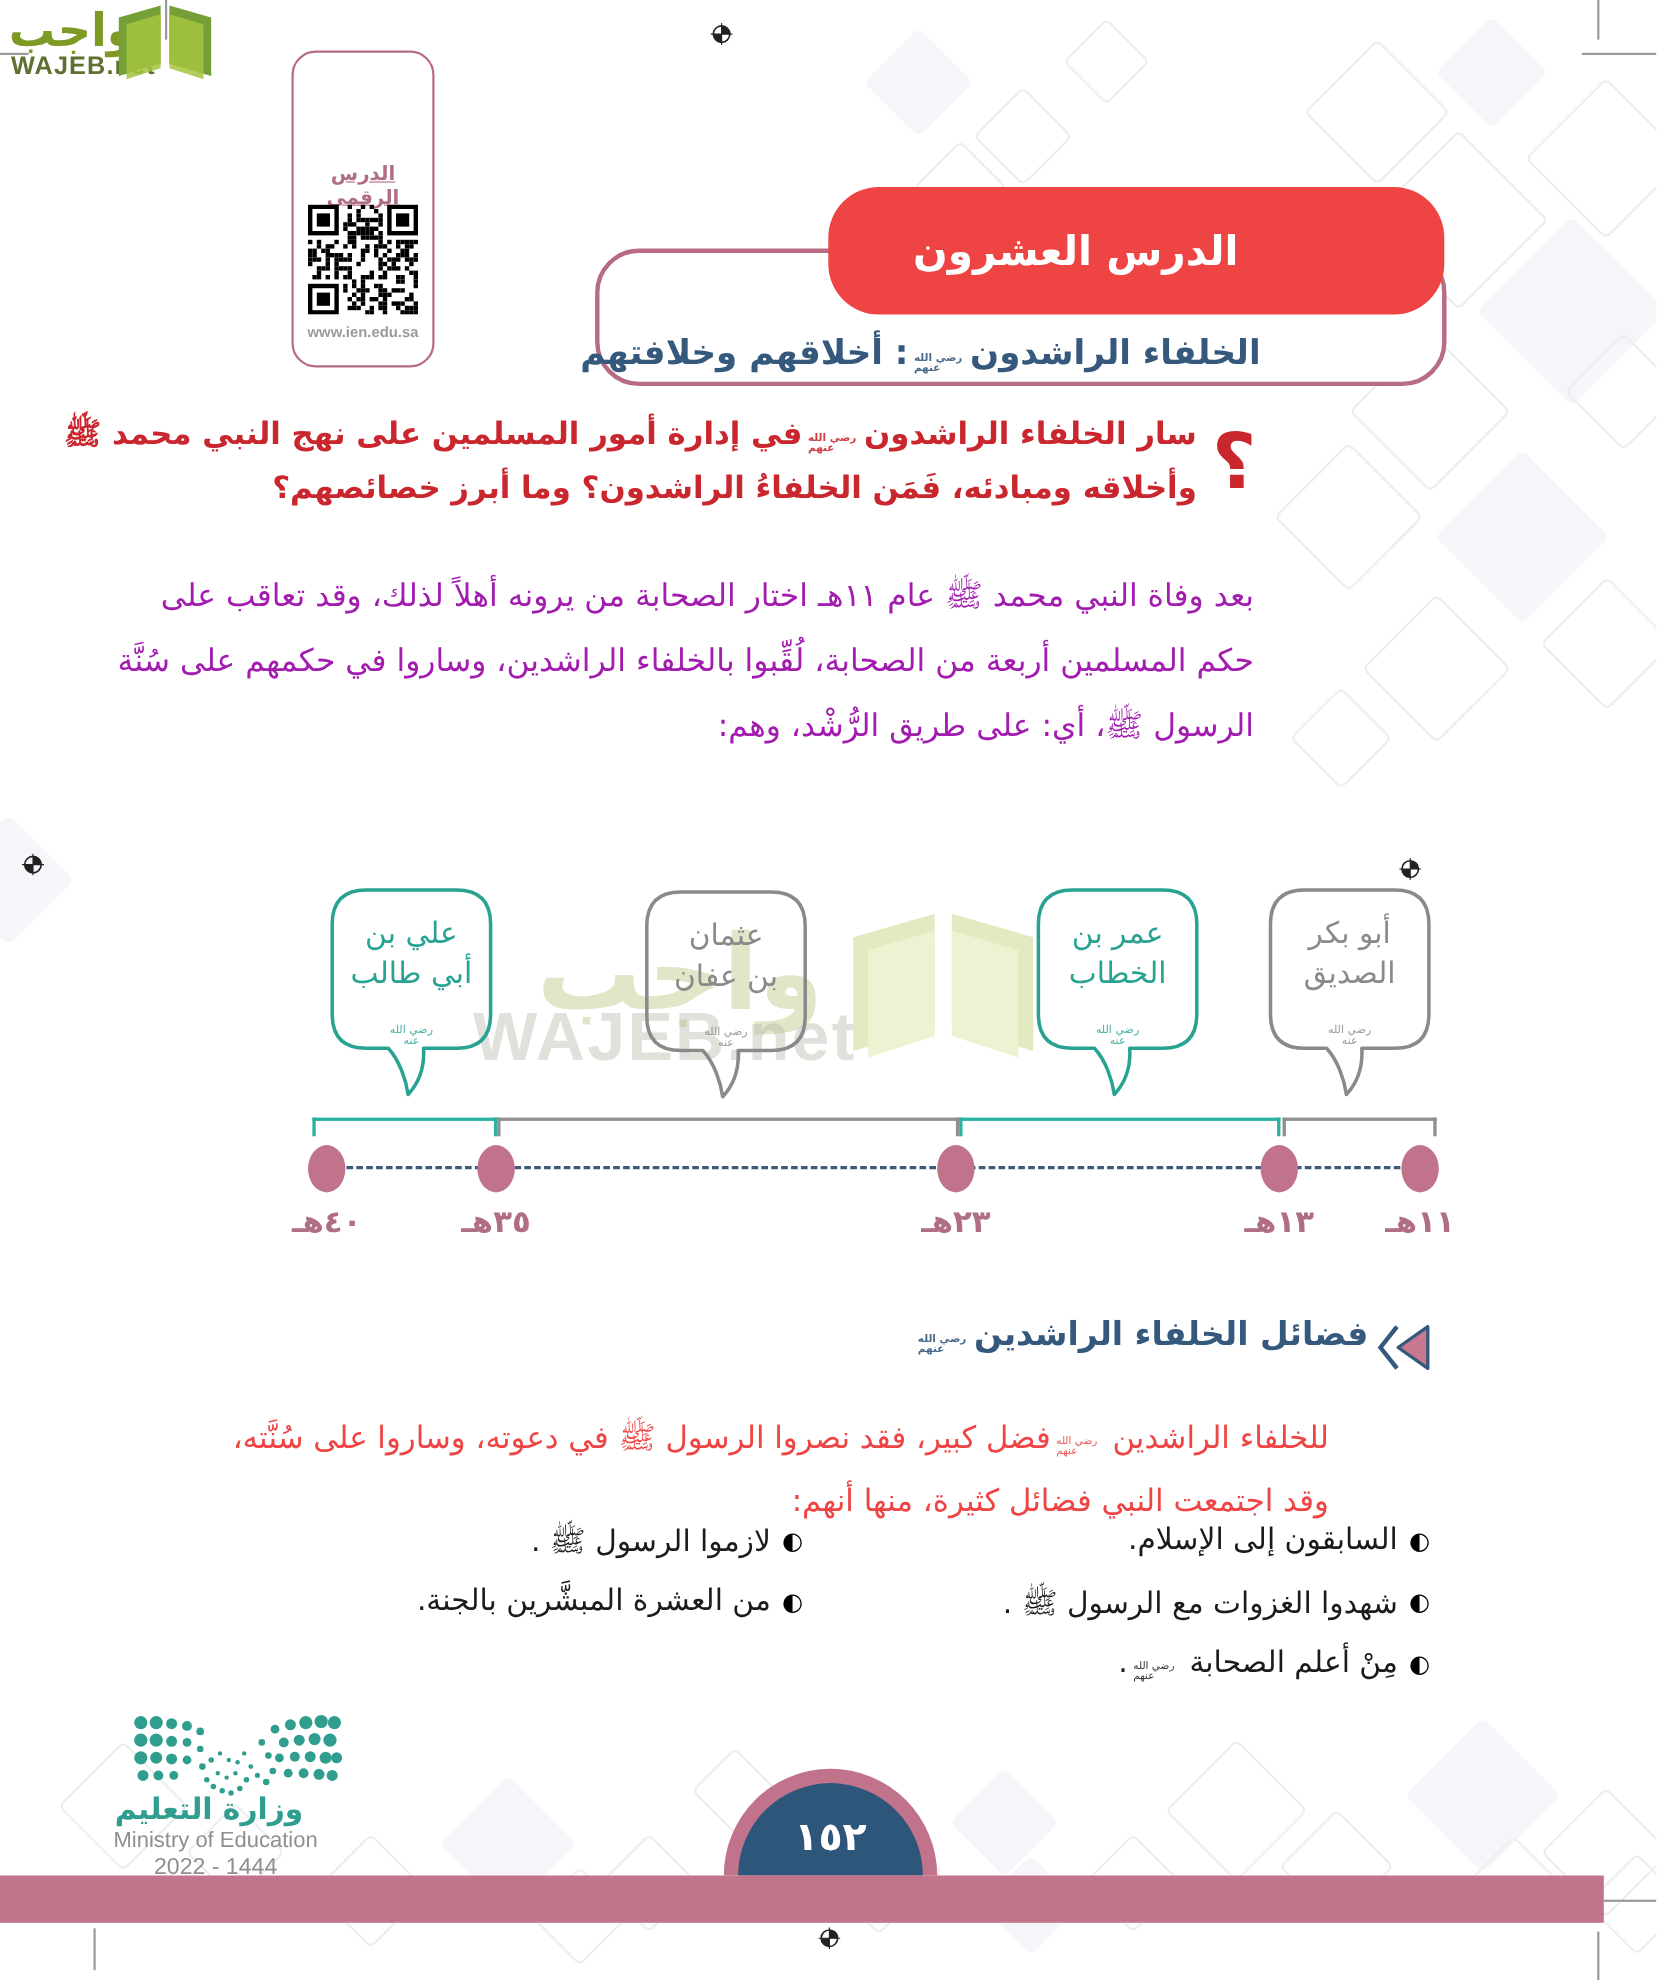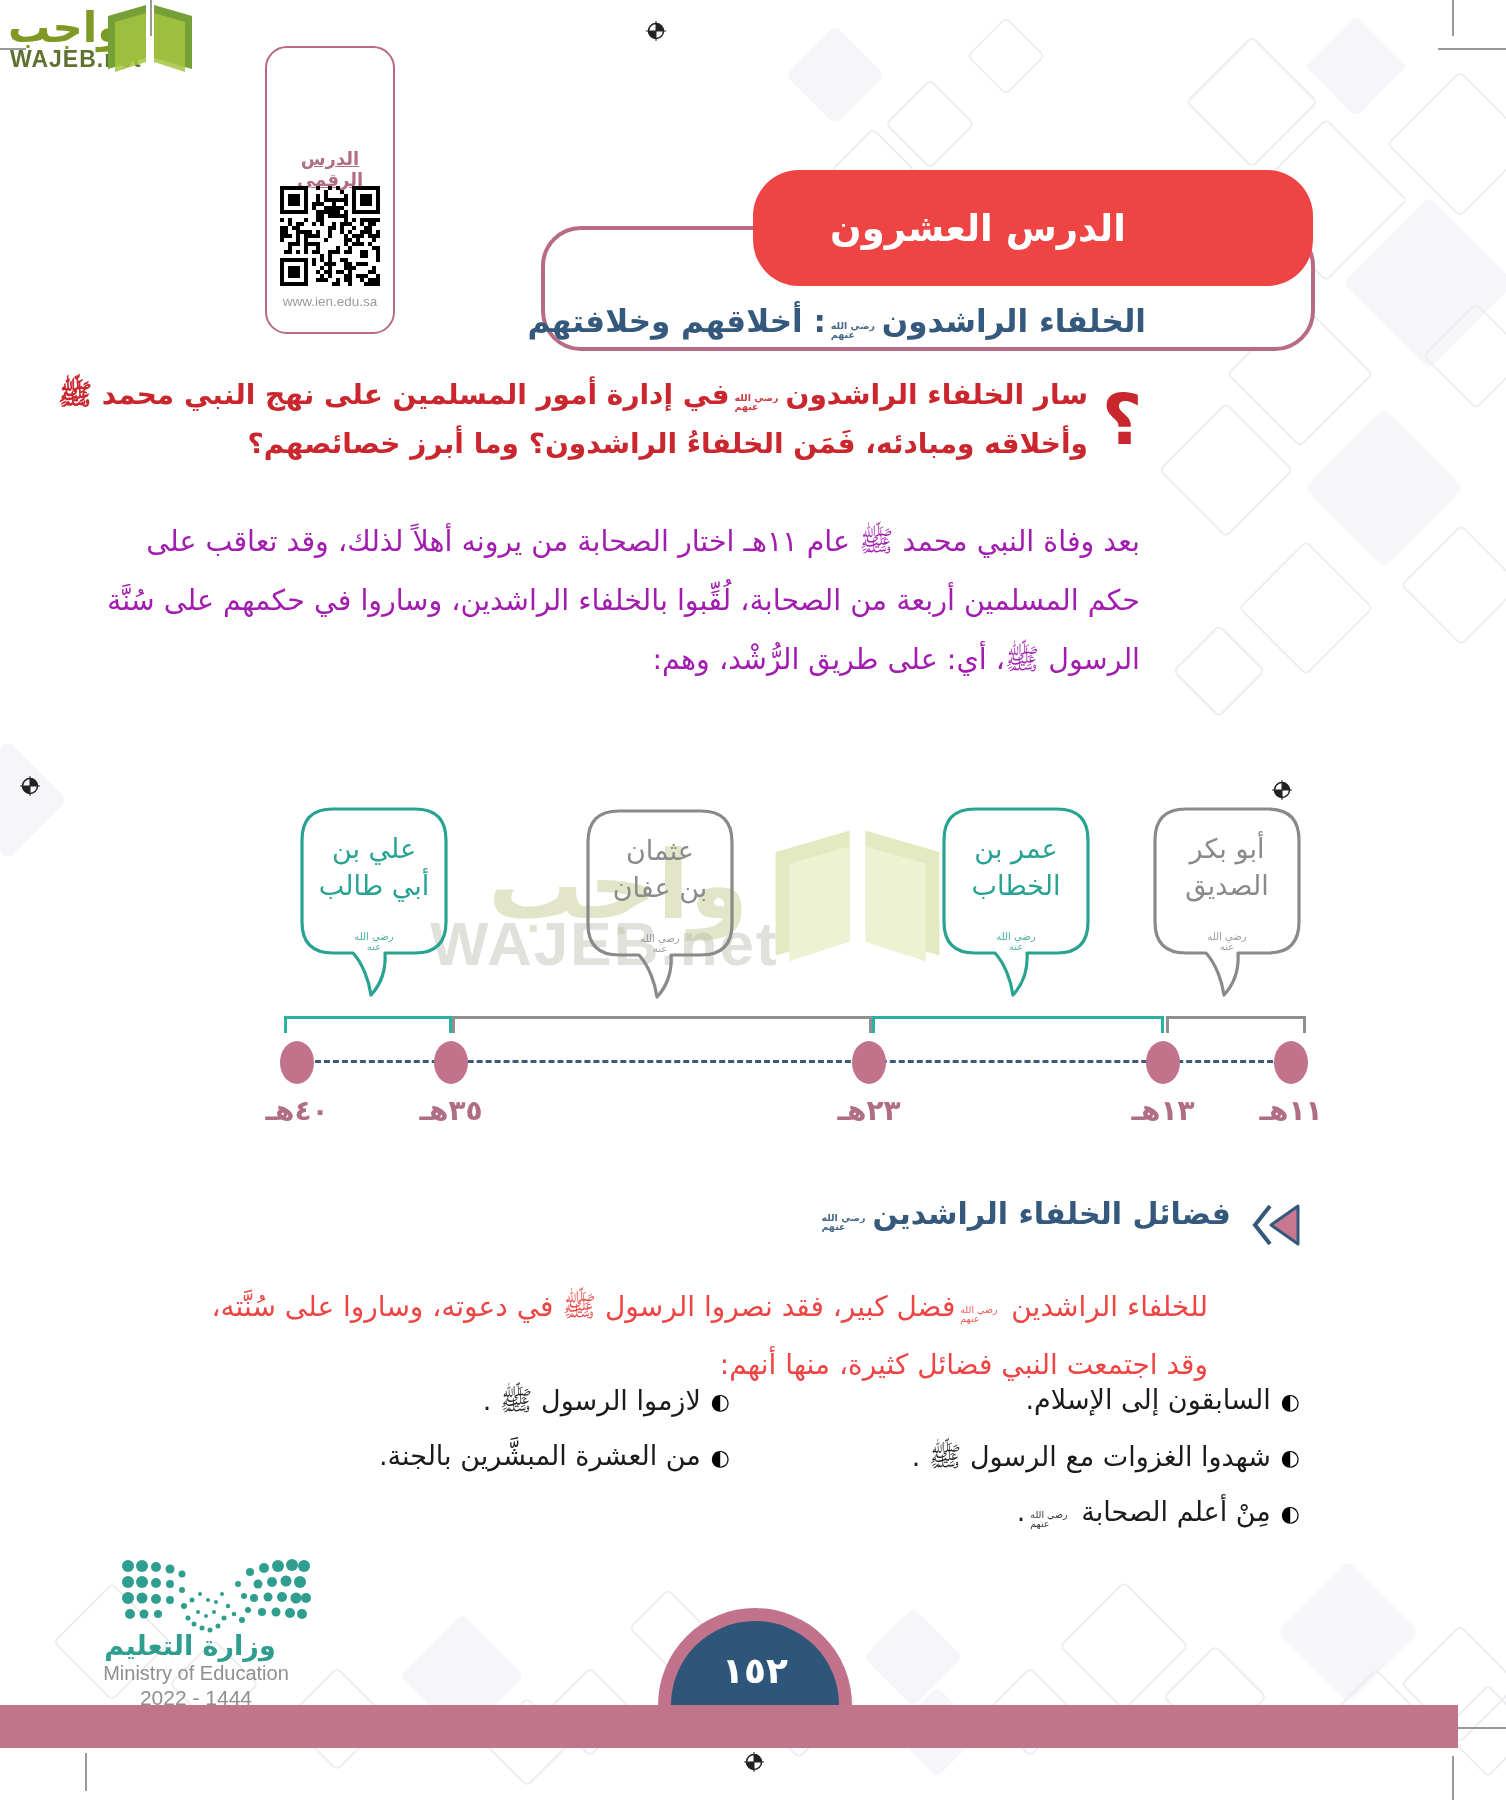--- a/index.html
+++ b/index.html
@@ -12,21 +12,21 @@
 
   
   .brand-ar{left:8px;top:6px;font-size:42px;font-weight:bold;color:#7e9a24;direction:rtl;line-height:44px;}
   .brand-en{left:10px;top:46px;font-size:23px;font-weight:bold;color:#5f7030;font-family:"Liberation Sans",sans-serif;letter-spacing:1px;}
   .brand-book{left:100px;top:0px;width:100px;height:74px;}
 
   
   .qr-panel{left:265px;top:46px;width:126px;height:284px;border:2.5px solid #b76b84;border-radius:22px;background:#fff;}
   .qr-title{position:absolute;top:100px;left:0;right:0;text-align:center;font-size:18px;font-weight:bold;color:#b06d86;direction:rtl;text-decoration:underline;}
   .qr-box{position:absolute;top:138px;left:13px;width:100px;height:100px;}
-  .qr-url{position:absolute;top:246px;left:0;right:0;text-align:center;font-size:13.5px;color:#9a9a9a;font-family:"Liberation Sans",sans-serif;}
+  .qr-url{position:absolute;top:246px;left:0;right:0;text-align:center;font-size:13.5px;color:#9a9a9a;font-family:"Liberation Sans",sans-serif;font-weight:bold;}
 
   
   .banner{left:753px;top:170px;width:560px;height:116px;background:#ef4444;border-radius:46px;z-index:4;
           display:flex;align-items:center;justify-content:center;padding-right:110px;box-sizing:border-box;}
   .banner-t{color:#fff;font-size:37px;font-weight:bold;direction:rtl;white-space:nowrap;}
   .subbox{left:541px;top:226px;width:766px;height:117px;border:4px solid #b76b84;border-radius:40px;z-index:3;background:#fff;}
   .subtitle{position:absolute;bottom:8px;right:165px;direction:rtl;white-space:nowrap;
             font-size:31px;font-weight:bold;color:#35597c;}
 
   .hon{display:inline-block;font-size:9.5px;line-height:9px;max-width:46px;text-align:left;
@@ -61,21 +61,21 @@
   .brk{position:absolute;top:1016px;height:14px;border-style:solid;border-width:3px 3px 0 3px;z-index:2;}
   .brk.teal{border-color:#2ab1a0;}
   .brk.gray{border-color:#8f8f8f;}
   .dash{position:absolute;left:297px;top:1060px;width:994px;border-top:3.5px dashed #3e5a78;z-index:2;}
   .tdot{position:absolute;top:1041px;width:34px;height:43px;border-radius:50%;background:#c1738c;z-index:3;}
   .ylab{position:absolute;top:1094px;width:100px;text-align:center;direction:rtl;
         font-size:28px;font-weight:bold;color:#b06d86;z-index:2;}
 
   
   .sec-icon{left:1250px;top:1202px;width:52px;height:46px;}
-  .sec-head{right:275px;top:1196px;direction:rtl;white-space:nowrap;font-size:30px;font-weight:bold;color:#35597c;}
+  .sec-head{right:262px;top:1196px;direction:rtl;white-space:nowrap;font-size:30px;font-weight:bold;color:#35597c;}
 
   
   .fadail{right:298px;top:1278px;direction:rtl;text-align:right;white-space:nowrap;
           color:#ef4444;font-size:28px;line-height:58px;}
 
   
   .brow{position:absolute;direction:rtl;display:flex;align-items:flex-start;gap:10px;
         font-size:27px;color:#1b1b1b;white-space:nowrap;z-index:2;}
   .bullet-ic{font-size:22px;line-height:36px;color:#000;}
 

